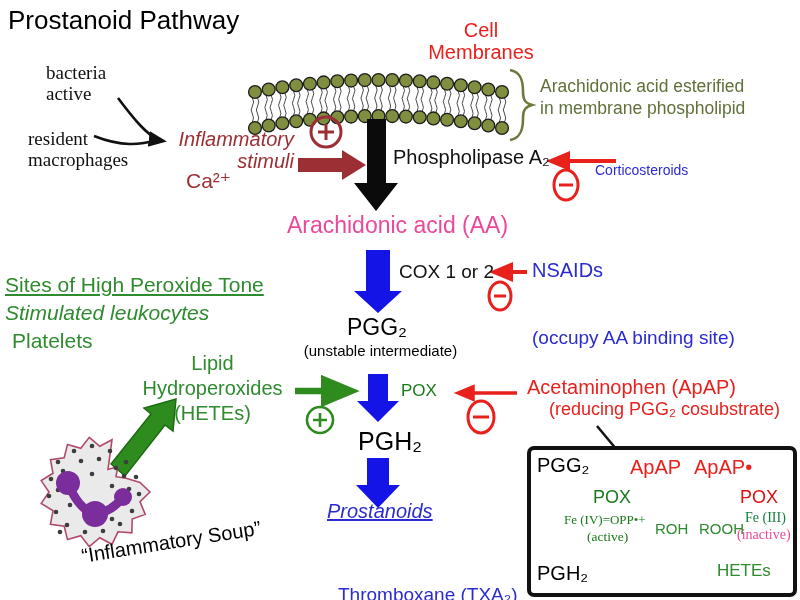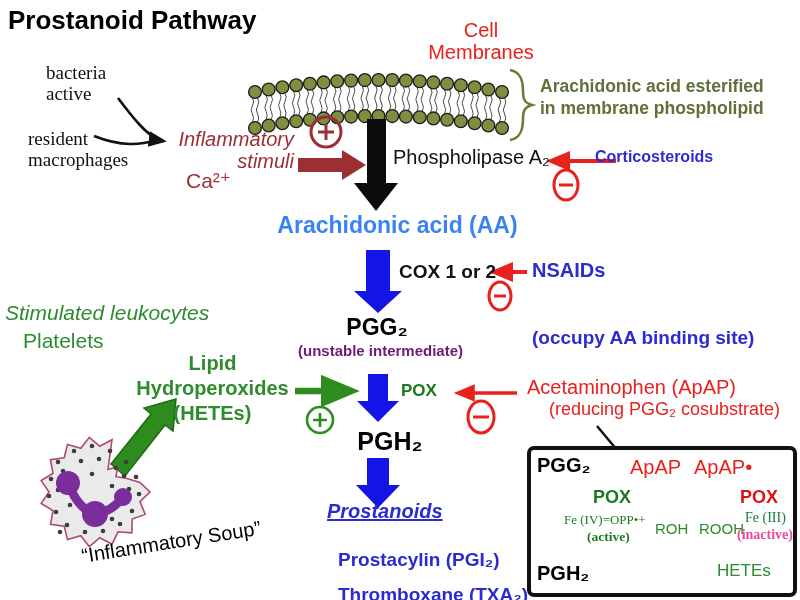--- a/index.html
+++ b/index.html
@@ -1,20 +1,20 @@
 <!DOCTYPE html>
 <html><head>
 <meta charset="utf-8">
 <style>
   html,body{margin:0;padding:0;background:#fff;}
   #stage{position:relative;width:800px;height:600px;background:#ffffff;overflow:hidden;
          font-family:"Liberation Sans","DejaVu Sans",sans-serif;color:#111;}
   .t{position:absolute;line-height:1.12;white-space:pre-line;}
   .serif{font-family:"Liberation Serif","DejaVu Serif",serif;}
-  .b{font-weight:bold;}
+  .b{font-weight:normal;}
   .i{font-style:italic;}
   .u{text-decoration:underline;}
   .ctr{text-align:center;}
   .rt{text-align:right;}
   .darkred{color:#9C2F34;}
   .red{color:#E8211D;}
   .blue{color:#2B2BCF;}
   .green{color:#2E8B2E;}
   .dgreen{color:#1A7A1A;}
   .olive{color:#5F7038;}
@@ -217,50 +217,50 @@
 active</div>
   <div class="t serif" style="left:28px;top:128px;font-size:19px;">resident
 macrophages</div>
 
   <div class="t i rt darkred" style="left:170px;top:128px;width:124px;font-size:20px;">Inflammatory
 stimuli</div>
   <div class="t darkred" style="left:186px;top:169px;font-size:21px;">Ca²⁺</div>
 
   <div class="t ctr red" style="left:415px;top:19px;width:132px;font-size:20px;">Cell
 Membranes</div>
-  <div class="t olive" style="left:540px;top:76px;font-size:17.5px;line-height:1.25;font-weight:bold;">Arachidonic acid esterified
+  <div class="t olive" style="left:540px;top:76px;font-size:17.5px;line-height:1.25;">Arachidonic acid esterified
 in membrane phospholipid</div>
 
   <div class="t" style="left:393px;top:146px;font-size:20px;">Phospholipase A₂</div>
-  <div class="t b blue" style="left:595px;top:148px;font-size:16px;text-align:right;">Corticosteroids</div>
-
-  <div class="t b ctr" style="left:275px;top:213px;width:245px;font-size:23px;color:#3b82f6;">Arachidonic acid (AA)</div>
+  <div class="t b blue" style="left:595px;top:163px;font-size:14px;text-align:right;">Corticosteroids</div>
+
+  <div class="t b ctr" style="left:275px;top:213px;width:245px;font-size:23px;color:#ec4899;">Arachidonic acid (AA)</div>
 
   <div class="t b" style="left:399px;top:261px;font-size:19px;">COX 1 or 2</div>
   <div class="t b blue" style="left:532px;top:259px;font-size:20px;">NSAIDs</div>
   <div class="t b blue" style="left:532px;top:287px;font-size:19px;margin-top:40px;">(occupy AA binding site)</div>
 
+  <div class="t u green" style="left:5px;top:273px;font-size:21px;">Sites of High Peroxide Tone</div>
   <div class="t green" style="left:5px;top:301px;font-size:21px;font-style:italic;">Stimulated leukocytes</div>
-  <div class="t green" style="left:23px;top:329px;font-size:21px;">Platelets</div>
+  <div class="t green" style="left:12px;top:329px;font-size:21px;">Platelets</div>
 
   <div class="t b ctr" style="left:337px;top:315px;width:80px;font-size:23px;color:#000;">PGG₂</div>
-  <div class="t b ctr" style="left:293px;top:343px;width:175px;font-size:15px;color:#701a75;">(unstable intermediate)</div>
+  <div class="t b ctr" style="left:293px;top:343px;width:175px;font-size:15px;color:#000000;">(unstable intermediate)</div>
 
   <div class="t b ctr green" style="left:130px;top:351px;width:165px;font-size:20px;line-height:1.25;">Lipid
 Hydroperoxides
 (HETEs)</div>
 
   <div class="t b dgreen" style="left:401px;top:381px;font-size:17px;">POX</div>
   <div class="t red" style="left:527px;top:376px;font-size:20px;">Acetaminophen (ApAP)</div>
   <div class="t red" style="left:521px;top:399px;font-size:18px;margin-left:28px;">(reducing PGG₂ cosubstrate)</div>
 
   <div class="t b ctr" style="left:350px;top:427px;width:80px;font-size:25px;color:#000;">PGH₂</div>
 
   <div class="t b i u blue" style="left:327px;top:500px;font-size:20px;">Prostanoids</div>
-  <div class="t b blue" style="left:338px;top:549px;font-size:19px;">Prostacylin (PGI₂)</div>
   <div class="t b blue" style="left:338px;top:572px;font-size:19px;margin-top:12px;">Thromboxane (TXA₂)</div>
 
   <div class="t" id="soup" style="left:80px;top:545px;font-size:20px;color:#000;">“Inflammatory Soup”</div>
 
   <div id="insetbox">
     <div class="t b" style="left:6px;top:4px;font-size:20px;color:#000;">PGG₂</div>
     <div class="t b" style="left:6px;top:112px;font-size:20px;color:#000;">PGH₂</div>
     <div class="t red" style="left:99px;top:6px;font-size:20px;">ApAP</div>
     <div class="t red" style="left:163px;top:6px;font-size:20px;">ApAP•</div>
     <div class="t b dgreen" style="left:62px;top:37px;font-size:18px;">POX</div>

